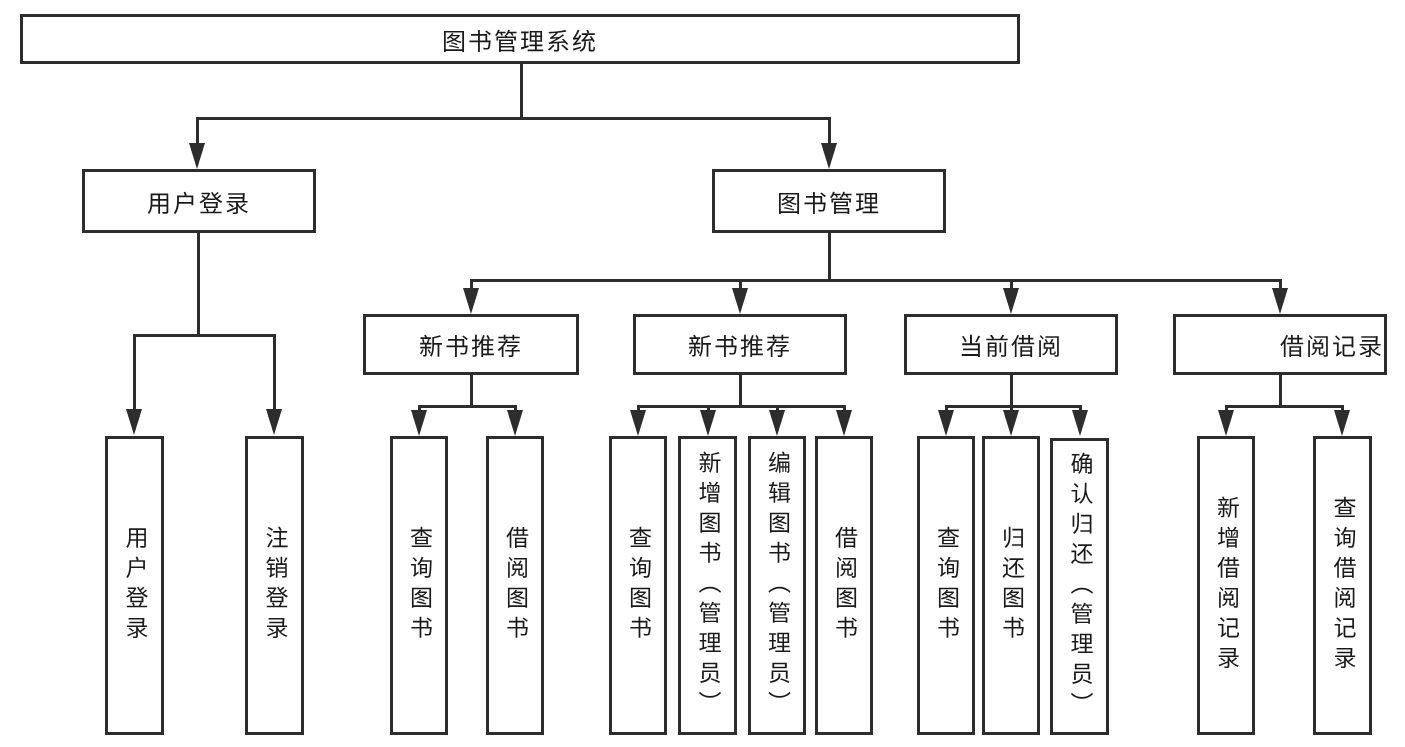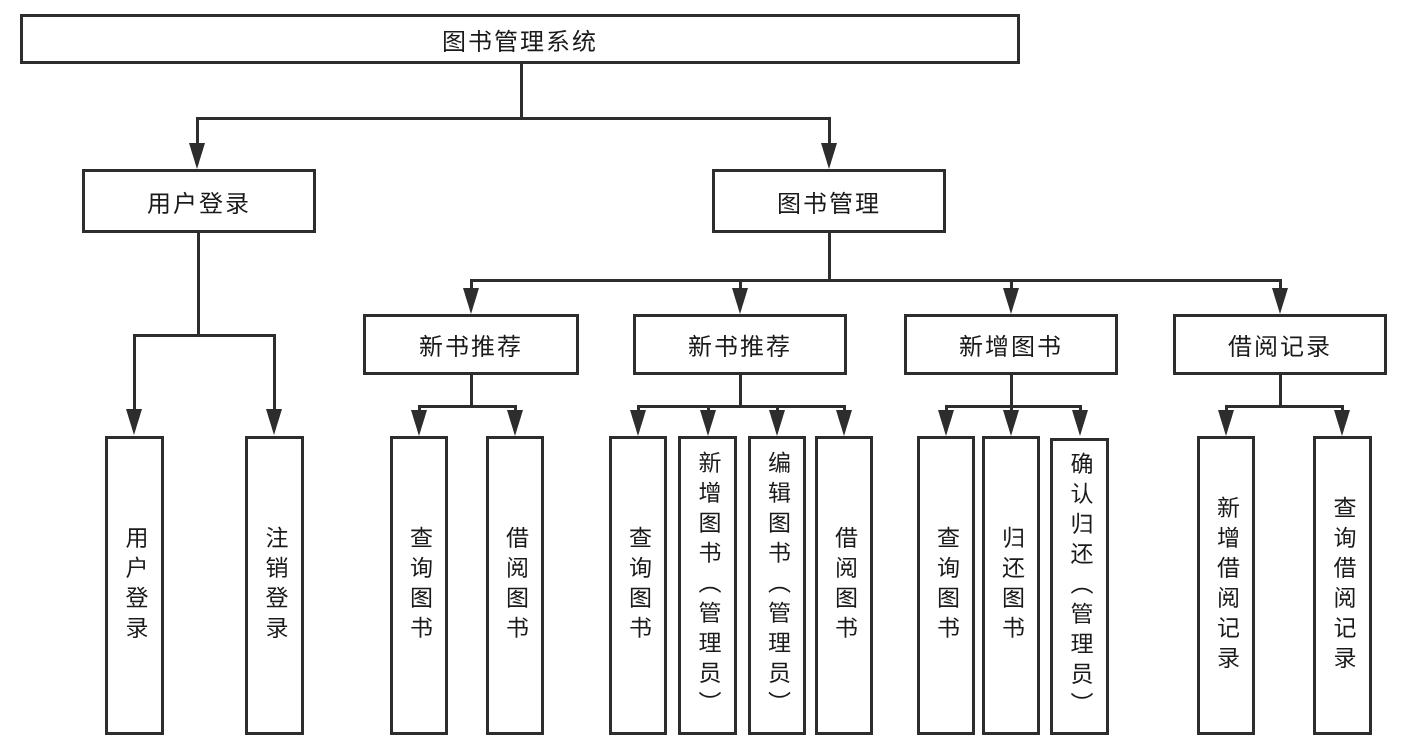--- a/index.html
+++ b/index.html
@@ -72,23 +72,23 @@
   <div class="vl" style="left:1279px;top:279px;height:11px;"></div>
   <div class="ah" style="left:1272px;top:288px;"></div>
 
   <div class="box" style="left:363px;top:314px;width:216px;height:61px;">
     <span>新书推荐</span>
   </div>
   <div class="box" style="left:633px;top:314px;width:214px;height:61px;">
     <span>新书推荐</span>
   </div>
   <div class="box" style="left:904px;top:314px;width:214px;height:61px;">
-    <span>新增图书</span>
+    <span>当前借阅</span>
   </div>
-  <div class="box" style="left:1173px;top:314px;width:214px;height:61px;">
+  <div class="box" style="left:1173px;top:314px;width:214px;height:61px;justify-content:flex-end;">
     <span>借阅记录</span>
   </div>
 
   <div class="vl" style="left:470px;top:375px;height:32px;"></div>
   <div class="hl" style="left:418px;top:405px;width:98px;"></div>
   <div class="vl" style="left:418px;top:405px;height:8px;"></div>
   <div class="ah" style="left:411px;top:410px;"></div>
   <div class="vl" style="left:514px;top:405px;height:8px;"></div>
   <div class="ah" style="left:507px;top:410px;"></div>
 

